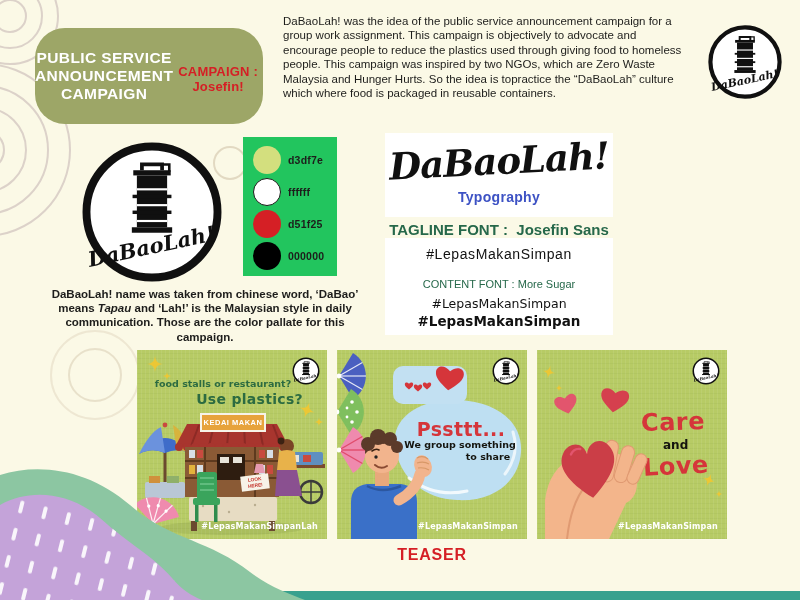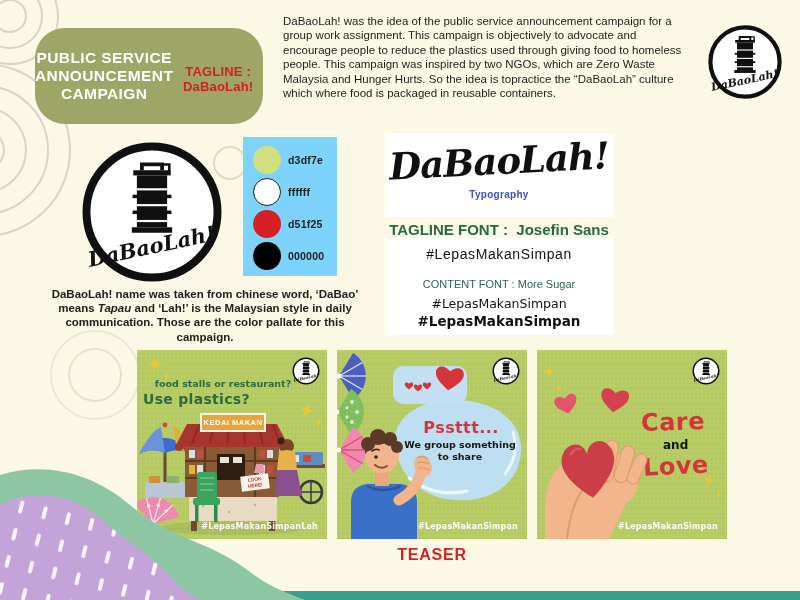--- a/index.html
+++ b/index.html
@@ -14,31 +14,31 @@
     border-radius:30px;display:flex;align-items:center;justify-content:center;text-align:center;}
   .header-title{color:#ffffff;font-weight:bold;font-size:15.5px;line-height:1.18;letter-spacing:.4px;width:180px;}
   .header-sub{color:var(--red,#d51f25);font-weight:bold;font-size:13px;margin-top:5px;letter-spacing:.2px;}
 
   .intro{position:absolute;left:283px;top:14px;width:402px;font-size:11.5px;font-weight:normal;line-height:14.4px;color:#1d1d1b;margin:0;}
 
   .logo-small{position:absolute;left:707px;top:24px;width:76px;height:76px;}
   .logo-big{position:absolute;left:80px;top:140px;width:144px;height:144px;}
 
   
-  .palette-card{position:absolute;left:243px;top:137px;width:94px;height:139px;background:#7dd3fc;}
+  .palette-card{position:absolute;left:243px;top:137px;width:94px;height:139px;background:#22c55e;}
   .palette-row{position:absolute;left:10px;display:flex;align-items:center;gap:7px;}
   .sw{width:28px;height:28px;border-radius:50%;flex:0 0 auto;}
   .palette-row:nth-of-type(2) .sw{border:1.2px solid #1d1d1b;box-sizing:border-box;}
   .swlabel{font-size:10.5px;font-weight:bold;color:#1d1d1b;letter-spacing:.2px;}
 
   
   .typo-card1{position:absolute;left:385px;top:133px;width:228px;height:84px;background:#ffffff;text-align:center;}
   .typo-logo{font-family:"DejaVu Serif", serif;font-style:italic;font-weight:bold;font-size:37px;color:#101010;
     transform:rotate(-3deg);margin-top:6px;letter-spacing:-1px;}
-  .typo-label{color:var(--blue_label,#3d52c4);font-weight:bold;font-size:10px;margin-top:6px;letter-spacing:.3px;}
+  .typo-label{color:var(--blue_label,#3d52c4);font-weight:bold;font-size:14px;margin-top:6px;letter-spacing:.3px;}
   .tagline-label{position:absolute;left:385px;top:221px;width:228px;text-align:center;color:var(--green_label,#26684a);
     font-weight:bold;font-size:15px;white-space:pre-wrap;}
   .typo-card2{position:absolute;left:385px;top:238px;width:228px;height:97px;background:#ffffff;text-align:center;}
   .tagline-sample{font-size:14px;font-weight:normal;letter-spacing:.6px;color:#111;margin-top:8px;}
   .content-label{color:var(--green_label,#26684a);font-weight:normal;font-size:11px;margin-top:16px;}
   .content-sample{font-family:"DejaVu Sans", sans-serif;font-size:12.5px;color:#111;margin-top:6px;}
   .content-sample.bold{font-weight:bold;font-size:13.5px;margin-top:2px;}
 
   .naming-note{position:absolute;left:40px;top:287px;width:330px;text-align:center;font-size:11.5px;font-weight:bold;
     line-height:14.2px;color:#1d1d1b;}
@@ -49,34 +49,34 @@
       repeating-linear-gradient(90deg, rgba(255,255,255,.07) 0 1px, transparent 1px 4px),
       repeating-linear-gradient(0deg, rgba(96,128,48,.07) 0 1px, transparent 1px 5px),
       var(--poster_bg,#b7cb65);}
   .p1{left:137px;} .p2{left:337px;} .p3{left:537px;}
   .minilogo{position:absolute;top:7px;right:7px;width:28px;height:28px;}
   .hashtag{position:absolute;bottom:8px;right:9px;color:#ffffff;font-weight:bold;font-size:8px;letter-spacing:.2px;
     font-family:"DejaVu Sans", sans-serif;text-align:right;}
   .q1,.q2{position:absolute;left:6px;width:160px;text-align:center;color:var(--poster_green,#2c6b41);
     font-family:"DejaVu Sans", sans-serif;font-weight:bold;font-size:9.5px;}
   .q1{top:15px;} .q2{top:28px;}
-  .emph{position:absolute;left:6px;top:41px;width:160px;text-align:left;color:var(--poster_green,#2c6b41);
+  .emph{position:absolute;left:6px;top:41px;width:160px;text-align:right;color:var(--poster_green,#2c6b41);
     font-family:"DejaVu Sans", sans-serif;font-weight:bold;font-size:14px;letter-spacing:.3px;}
   .kedai{position:absolute;left:63px;top:63px;width:62px;height:15px;background:#e7a33c;border:2px solid #f7f3e8;
     color:#fff;font-weight:bold;font-size:7.5px;text-align:center;line-height:15px;letter-spacing:.5px;box-sizing:content-box;}
   .lookhere{position:absolute;left:104px;top:125px;width:28px;height:15px;background:#f7f3e8;color:#c4342c;
     font-weight:bold;font-size:4.8px;line-height:1.25;text-align:center;transform:rotate(-7deg);padding-top:2px;box-sizing:border-box;}
   .stall-svg{position:absolute;left:0;top:52px;width:190px;height:138px;}
 
   .bubble-small{position:absolute;left:56px;top:16px;width:74px;height:38px;background:var(--bubble,#c2e0f2);border-radius:10px;}
   .pssttt{position:absolute;left:68px;top:68px;width:112px;text-align:center;color:#d5353a;font-weight:bold;
-    font-size:16px;letter-spacing:.4px;font-family:"DejaVu Sans", sans-serif;}
+    font-size:19px;letter-spacing:.4px;font-family:"DejaVu Sans", sans-serif;}
   .msg{position:absolute;left:62px;width:122px;text-align:center;color:#15150f;font-weight:bold;font-size:9.5px;
     font-family:"DejaVu Sans", sans-serif;}
-  .msg.l1{top:89px;} .msg.l2{top:101px;}
+  .msg.l1{top:89px;} .msg.l2{top:101px;padding-left:28px;}
 
   .giving{position:absolute;left:13px;top:26px;width:120px;color:#15150f;font-weight:bold;font-size:15.5px;
     font-family:"DejaVu Sans", sans-serif;letter-spacing:.3px;}
   .care{position:absolute;left:104px;top:58px;color:#d5353a;font-weight:bold;font-size:24px;
     font-family:"DejaVu Sans", sans-serif;letter-spacing:.5px;transform:rotate(-2deg);}
   .andw{position:absolute;left:126px;top:88px;color:#15150f;font-weight:bold;font-size:12px;
     font-family:"DejaVu Sans", sans-serif;}
   .love{position:absolute;left:106px;top:102px;color:#d5353a;font-weight:bold;font-size:24px;
     font-family:"DejaVu Sans", sans-serif;letter-spacing:.5px;transform:rotate(-3deg);}
 
@@ -104,21 +104,21 @@
   <svg class="deco" style="left:205px;top:138px;" width="50" height="50" viewBox="0 0 50 50">
     <circle cx="25" cy="25" r="16" fill="none" stroke="rgba(190,170,140,.40)" stroke-width="2"></circle>
   </svg>
   <svg class="deco" style="left:40px;top:320px;" width="120" height="110" viewBox="0 0 120 110">
     <circle cx="55" cy="55" r="26" fill="none" stroke="rgba(190,170,140,.30)" stroke-width="2"></circle>
     <circle cx="55" cy="55" r="44" fill="none" stroke="rgba(190,170,140,.22)" stroke-width="2"></circle>
   </svg>
 
   <div class="header-box">
     <div class="header-title">PUBLIC SERVICE ANNOUNCEMENT CAMPAIGN</div>
-    <div class="header-sub">TAGLINE : DaBaoLah!</div>
+    <div class="header-sub">CAMPAIGN : Josefin!</div>
   </div>
 
   <p class="intro">DaBaoLah! was the idea of the public service announcement campaign for a group work assignment. This campaign is objectively to advocate and encourage people to reduce the plastics used through giving food to homeless people. This campaign was inspired by two NGOs, which are Zero Waste Malaysia and Hunger Hurts. So the idea is topractice the “DaBaoLah” culture which where food is packaged in reusable containers.</p>
 
   <div class="logo-small">
 <svg viewBox="0 0 100 100" width="100%" height="100%">
   <circle cx="50" cy="50" r="45.5" fill="#ffffff" stroke="#101010" stroke-width="5.5"></circle>
   <g>
     <path d="M43 21 v-4 h14 v4" fill="none" stroke="#101010" stroke-width="2.6"></path>
     <path d="M57 17 h5 v5" fill="none" stroke="#101010" stroke-width="1.8"></path>

